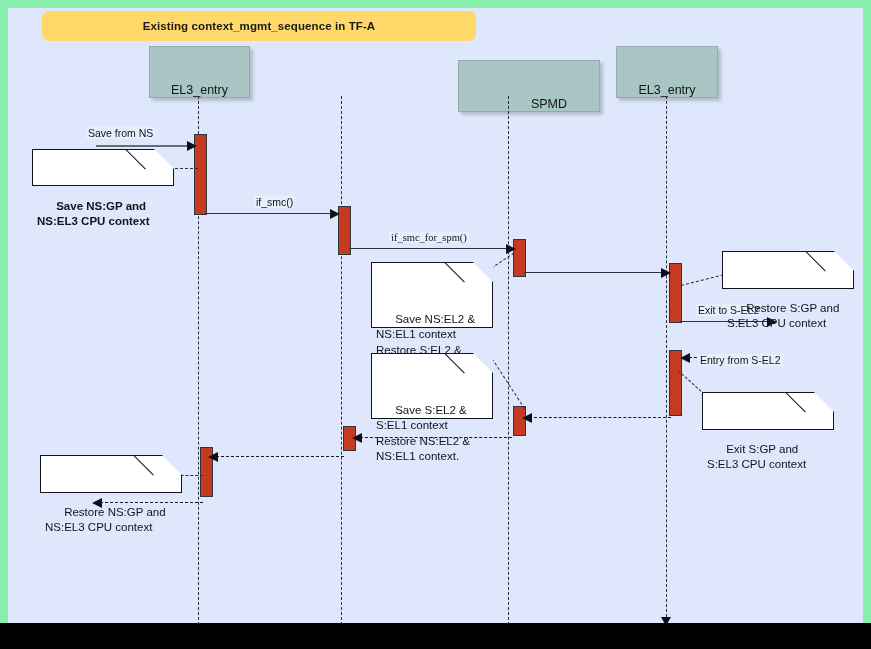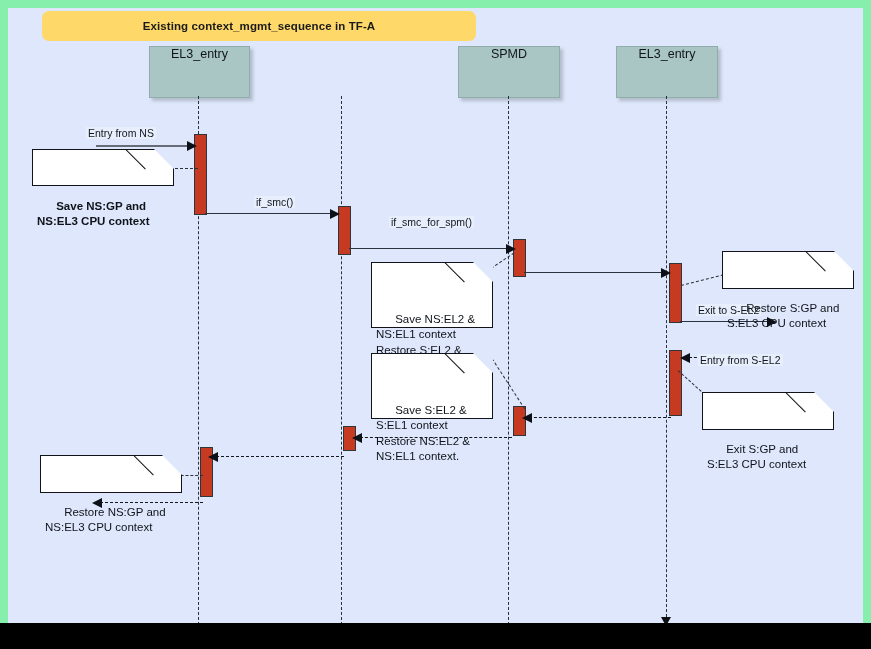--- a/index.html
+++ b/index.html
@@ -25,21 +25,21 @@
     display:flex;align-items:center;justify-content:center;
     font-size:11.5px;font-weight:bold;color:#1a1a1a;
     letter-spacing:.1px;
   }
   
   .participant{
     position:absolute;
     background:#a9c6c4;
     border:1px solid #90adab;
     box-shadow:3px 3px 3px rgba(120,130,140,.42);
-    display:flex;align-items:flex-start;justify-content:center;
+    display:flex;align-items:flex-end;justify-content:center;
     font-size:12.5px;color:#11151a;
   }
   
   .lifeline{
     position:absolute;
     width:0;
     border-left:1.6px dashed #26303c;
   }
   .lifeline-cap{
     position:absolute;
@@ -124,21 +124,21 @@
 <div id="root">
   <div id="canvas">
 
     <div class="banner" style="left:34px;top:3px;width:434px;height:30px;">
       <span>Existing context_mgmt_sequence in TF-A</span>
     </div>
 
     <div class="participant" style="left:141px;top:38px;width:99px;height:50px;">
       <span>EL3_entry</span>
     </div>
-    <div class="participant" style="left:450px;top:38px;width:100px;height:50px;">
+    <div class="participant" style="left:450px;top:52px;width:100px;height:50px;padding-left:40px;">
       <span>SPMD</span>
     </div>
     <div class="participant" style="left:608px;top:38px;width:100px;height:50px;">
       <span>EL3_entry</span>
     </div>
 
     <div class="lifeline" style="left:190px;top:88px;height:529px;"></div>
     <div class="lifeline" style="left:333px;top:88px;height:529px;"></div>
     <div class="lifeline" style="left:500px;top:88px;height:529px;"></div>
     <div class="lifeline" style="left:658px;top:88px;height:521px;"></div>
@@ -148,29 +148,29 @@
     <div class="activation" style="left:330px;top:198px;width:11px;height:47px;"></div>
     <div class="activation" style="left:505px;top:231px;width:11px;height:36px;"></div>
     <div class="activation" style="left:661px;top:255px;width:11px;height:58px;"></div>
     <div class="activation" style="left:661px;top:342px;width:11px;height:64px;"></div>
     <div class="activation" style="left:505px;top:398px;width:11px;height:28px;"></div>
     <div class="activation" style="left:335px;top:418px;width:11px;height:23px;"></div>
     <div class="activation" style="left:192px;top:439px;width:11px;height:48px;"></div>
 
     <div class="msg thickgray" style="left:88px;top:137px;width:95px;"></div>
     <div class="arrowR" style="left:179px;top:133px;"></div>
-    <div class="msglabel" style="left:78px;top:119px;">Entry from NS</div>
+    <div class="msglabel" style="left:78px;top:119px;">Save from NS</div>
 
     <div class="msg solid" style="left:197px;top:205px;width:131px;"></div>
     <div class="arrowR" style="left:322px;top:201px;"></div>
     <div class="msglabel" style="left:246px;top:188px;">if_smc()</div>
 
     <div class="msg solid" style="left:341px;top:240px;width:162px;"></div>
     <div class="arrowR" style="left:498px;top:236px;"></div>
-    <div class="msglabel" style="left:381px;top:208px;">if_smc_for_spm()</div>
+    <div class="msglabel" style="left:381px;top:224px;font-family:Liberation Serif, serif;">if_smc_for_spm()</div>
 
     <div class="msg solid" style="left:516px;top:264px;width:143px;"></div>
     <div class="arrowR" style="left:653px;top:260px;"></div>
 
     <div class="msg solid" style="left:672px;top:313px;width:92px;"></div>
     <div class="arrowR" style="left:759px;top:309px;"></div>
     <div class="msglabel" style="left:688px;top:296px;">Exit to S-EL2</div>
 
     <div class="msg dashed" style="left:681px;top:349px;width:86px;"></div>
     <div class="arrowL" style="left:672px;top:345px;"></div>

